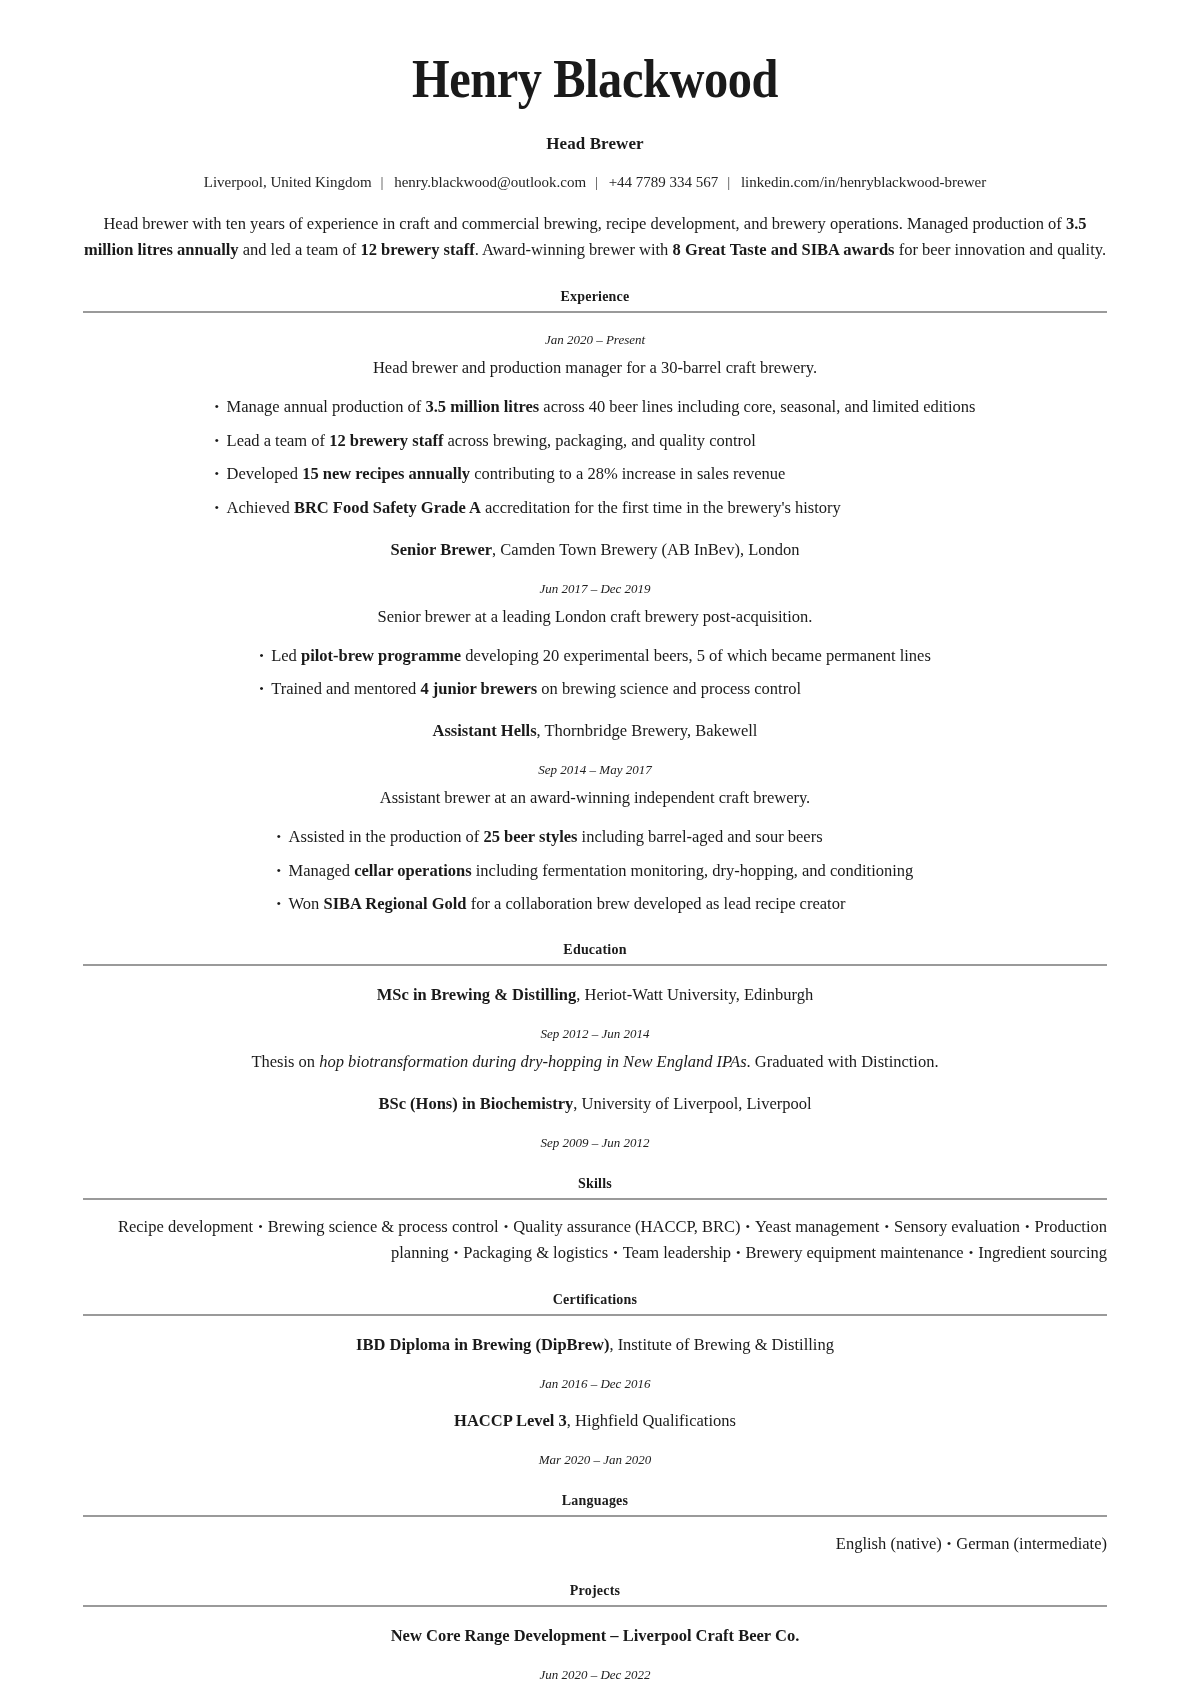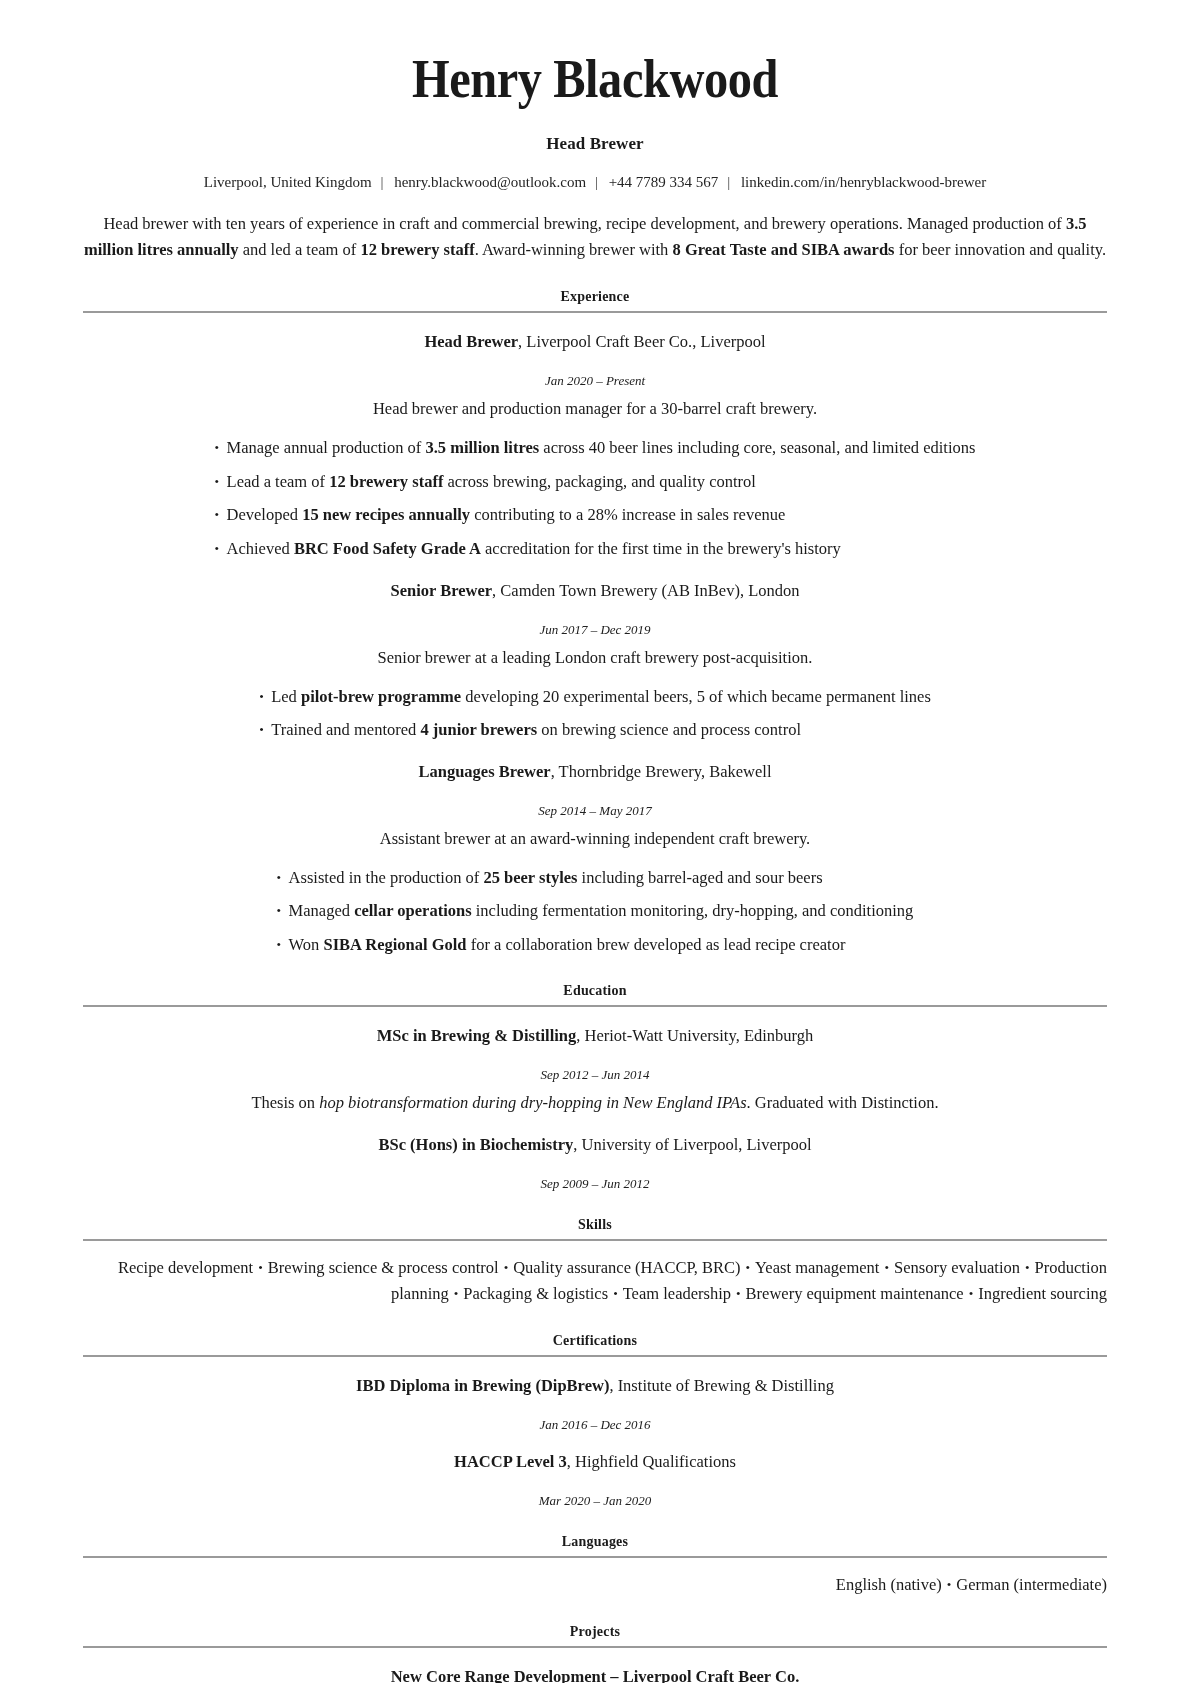--- a/index.html
+++ b/index.html
@@ -163,41 +163,40 @@
         <span>linkedin.com/in/henryblackwood-brewer</span>
       </div>
       <div class="summary"><span>Head brewer with ten years of experience in craft and commercial brewing, recipe development, and brewery operations. Managed production of </span><b>3.5 million litres annually</b><span> and led a team of </span><b>12 brewery staff</b><span>. Award-winning brewer with </span><b>8 Great Taste and SIBA awards</b><span> for beer innovation and quality.</span></div>
     </div>
 
     <div id="sections-root">
         <div class="section">
           <div class="section-title">Experience</div>
           <div class="rule"></div>
           <div class="entry">
-            <div class="entry-title"><b>Head Brewer</b><span>, Liverpool Craft Beer Co., Liverpool</span></div>
             <div class="entry-date">Jan 2020 – Present</div>
             <div class="entry-desc">Head brewer and production manager for a 30-barrel craft brewery.</div>
             <ul class="bullets">
               <li><span class="dot">•</span><span>Manage annual production of </span><b>3.5 million litres</b><span> across 40 beer lines including core, seasonal, and limited editions</span></li>
               <li><span class="dot">•</span><span>Lead a team of </span><b>12 brewery staff</b><span> across brewing, packaging, and quality control</span></li>
               <li><span class="dot">•</span><span>Developed </span><b>15 new recipes annually</b><span> contributing to a 28% increase in sales revenue</span></li>
               <li><span class="dot">•</span><span>Achieved </span><b>BRC Food Safety Grade A</b><span> accreditation for the first time in the brewery's history</span></li>
             </ul>
           </div>
           <div class="entry">
             <div class="entry-title"><b>Senior Brewer</b><span>, Camden Town Brewery (AB InBev), London</span></div>
             <div class="entry-date">Jun 2017 – Dec 2019</div>
             <div class="entry-desc">Senior brewer at a leading London craft brewery post-acquisition.</div>
             <ul class="bullets">
               <li><span class="dot">•</span><span>Led </span><b>pilot-brew programme</b><span> developing 20 experimental beers, 5 of which became permanent lines</span></li>
               <li><span class="dot">•</span><span>Trained and mentored </span><b>4 junior brewers</b><span> on brewing science and process control</span></li>
             </ul>
           </div>
           <div class="entry">
-            <div class="entry-title"><b>Languages Brewer</b><span>, Thornbridge Brewery, Bakewell</span></div>
+            <div class="entry-title"><b>Assistant Hells</b><span>, Thornbridge Brewery, Bakewell</span></div>
             <div class="entry-date">Sep 2014 – May 2017</div>
             <div class="entry-desc">Assistant brewer at an award-winning independent craft brewery.</div>
             <ul class="bullets">
               <li><span class="dot">•</span><span>Assisted in the production of </span><b>25 beer styles</b><span> including barrel-aged and sour beers</span></li>
               <li><span class="dot">•</span><span>Managed </span><b>cellar operations</b><span> including fermentation monitoring, dry-hopping, and conditioning</span></li>
               <li><span class="dot">•</span><span>Won </span><b>SIBA Regional Gold</b><span> for a collaboration brew developed as lead recipe creator</span></li>
             </ul>
           </div>
         </div>
         <div class="section">

